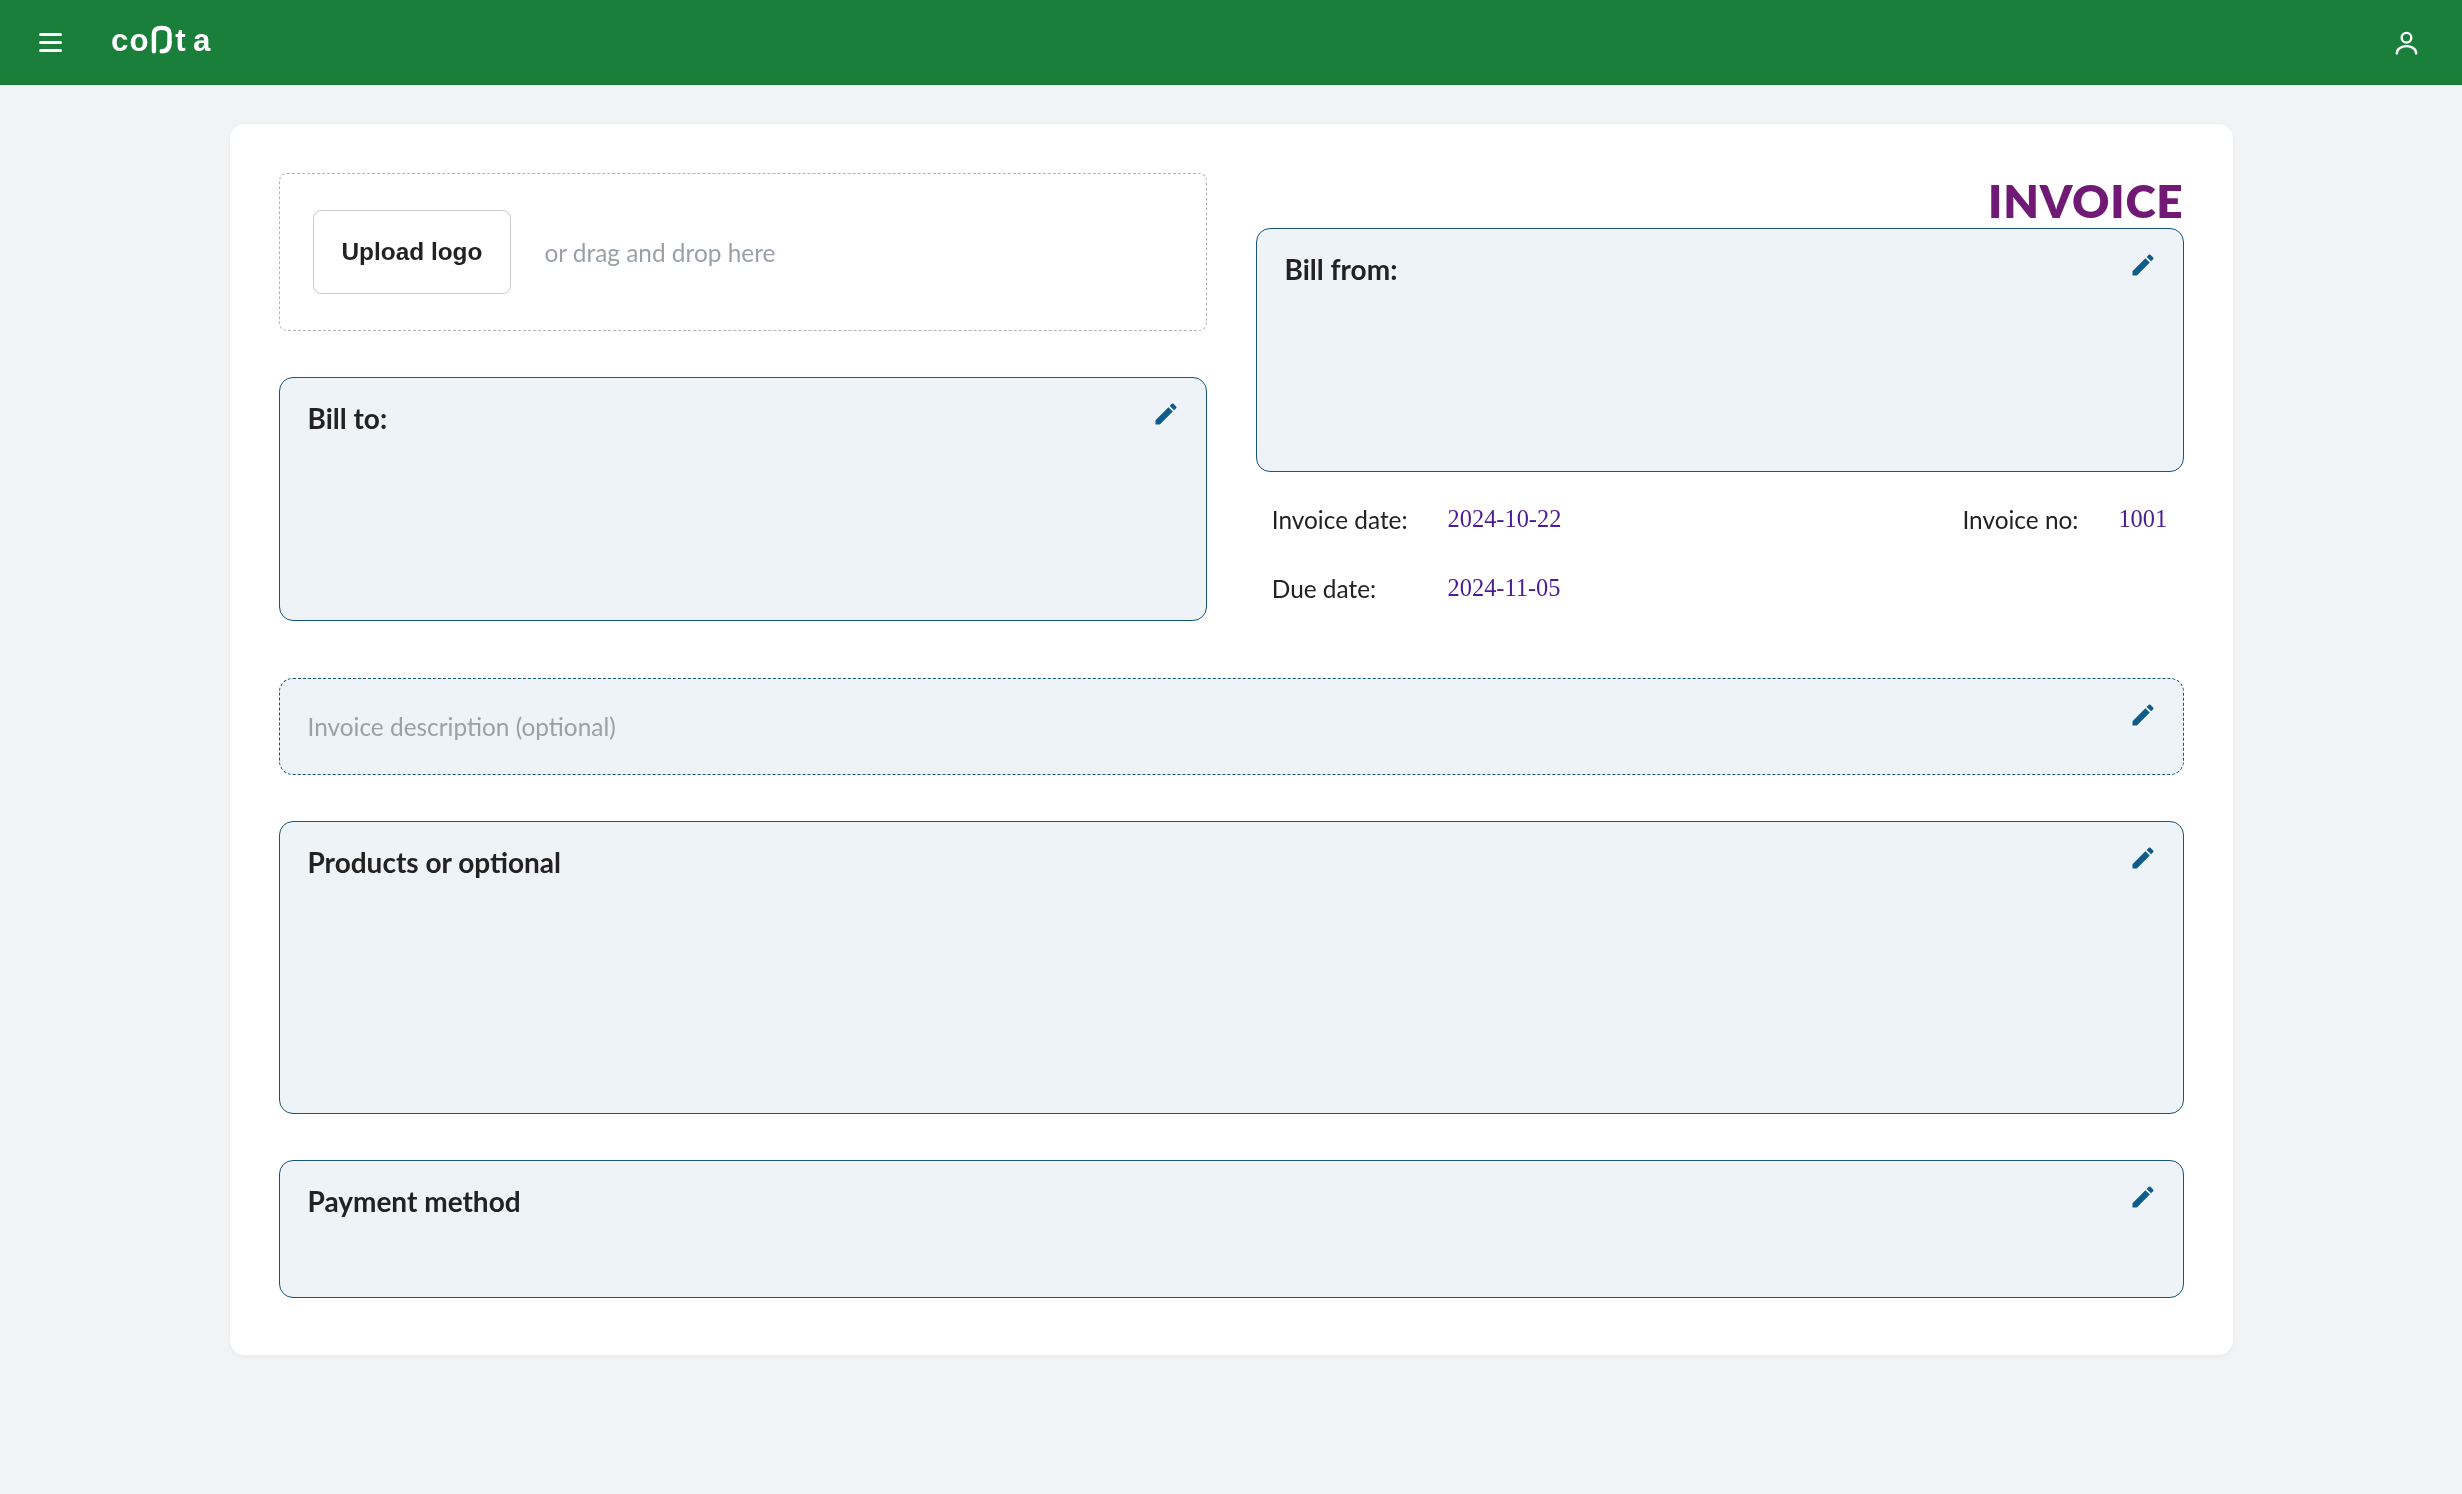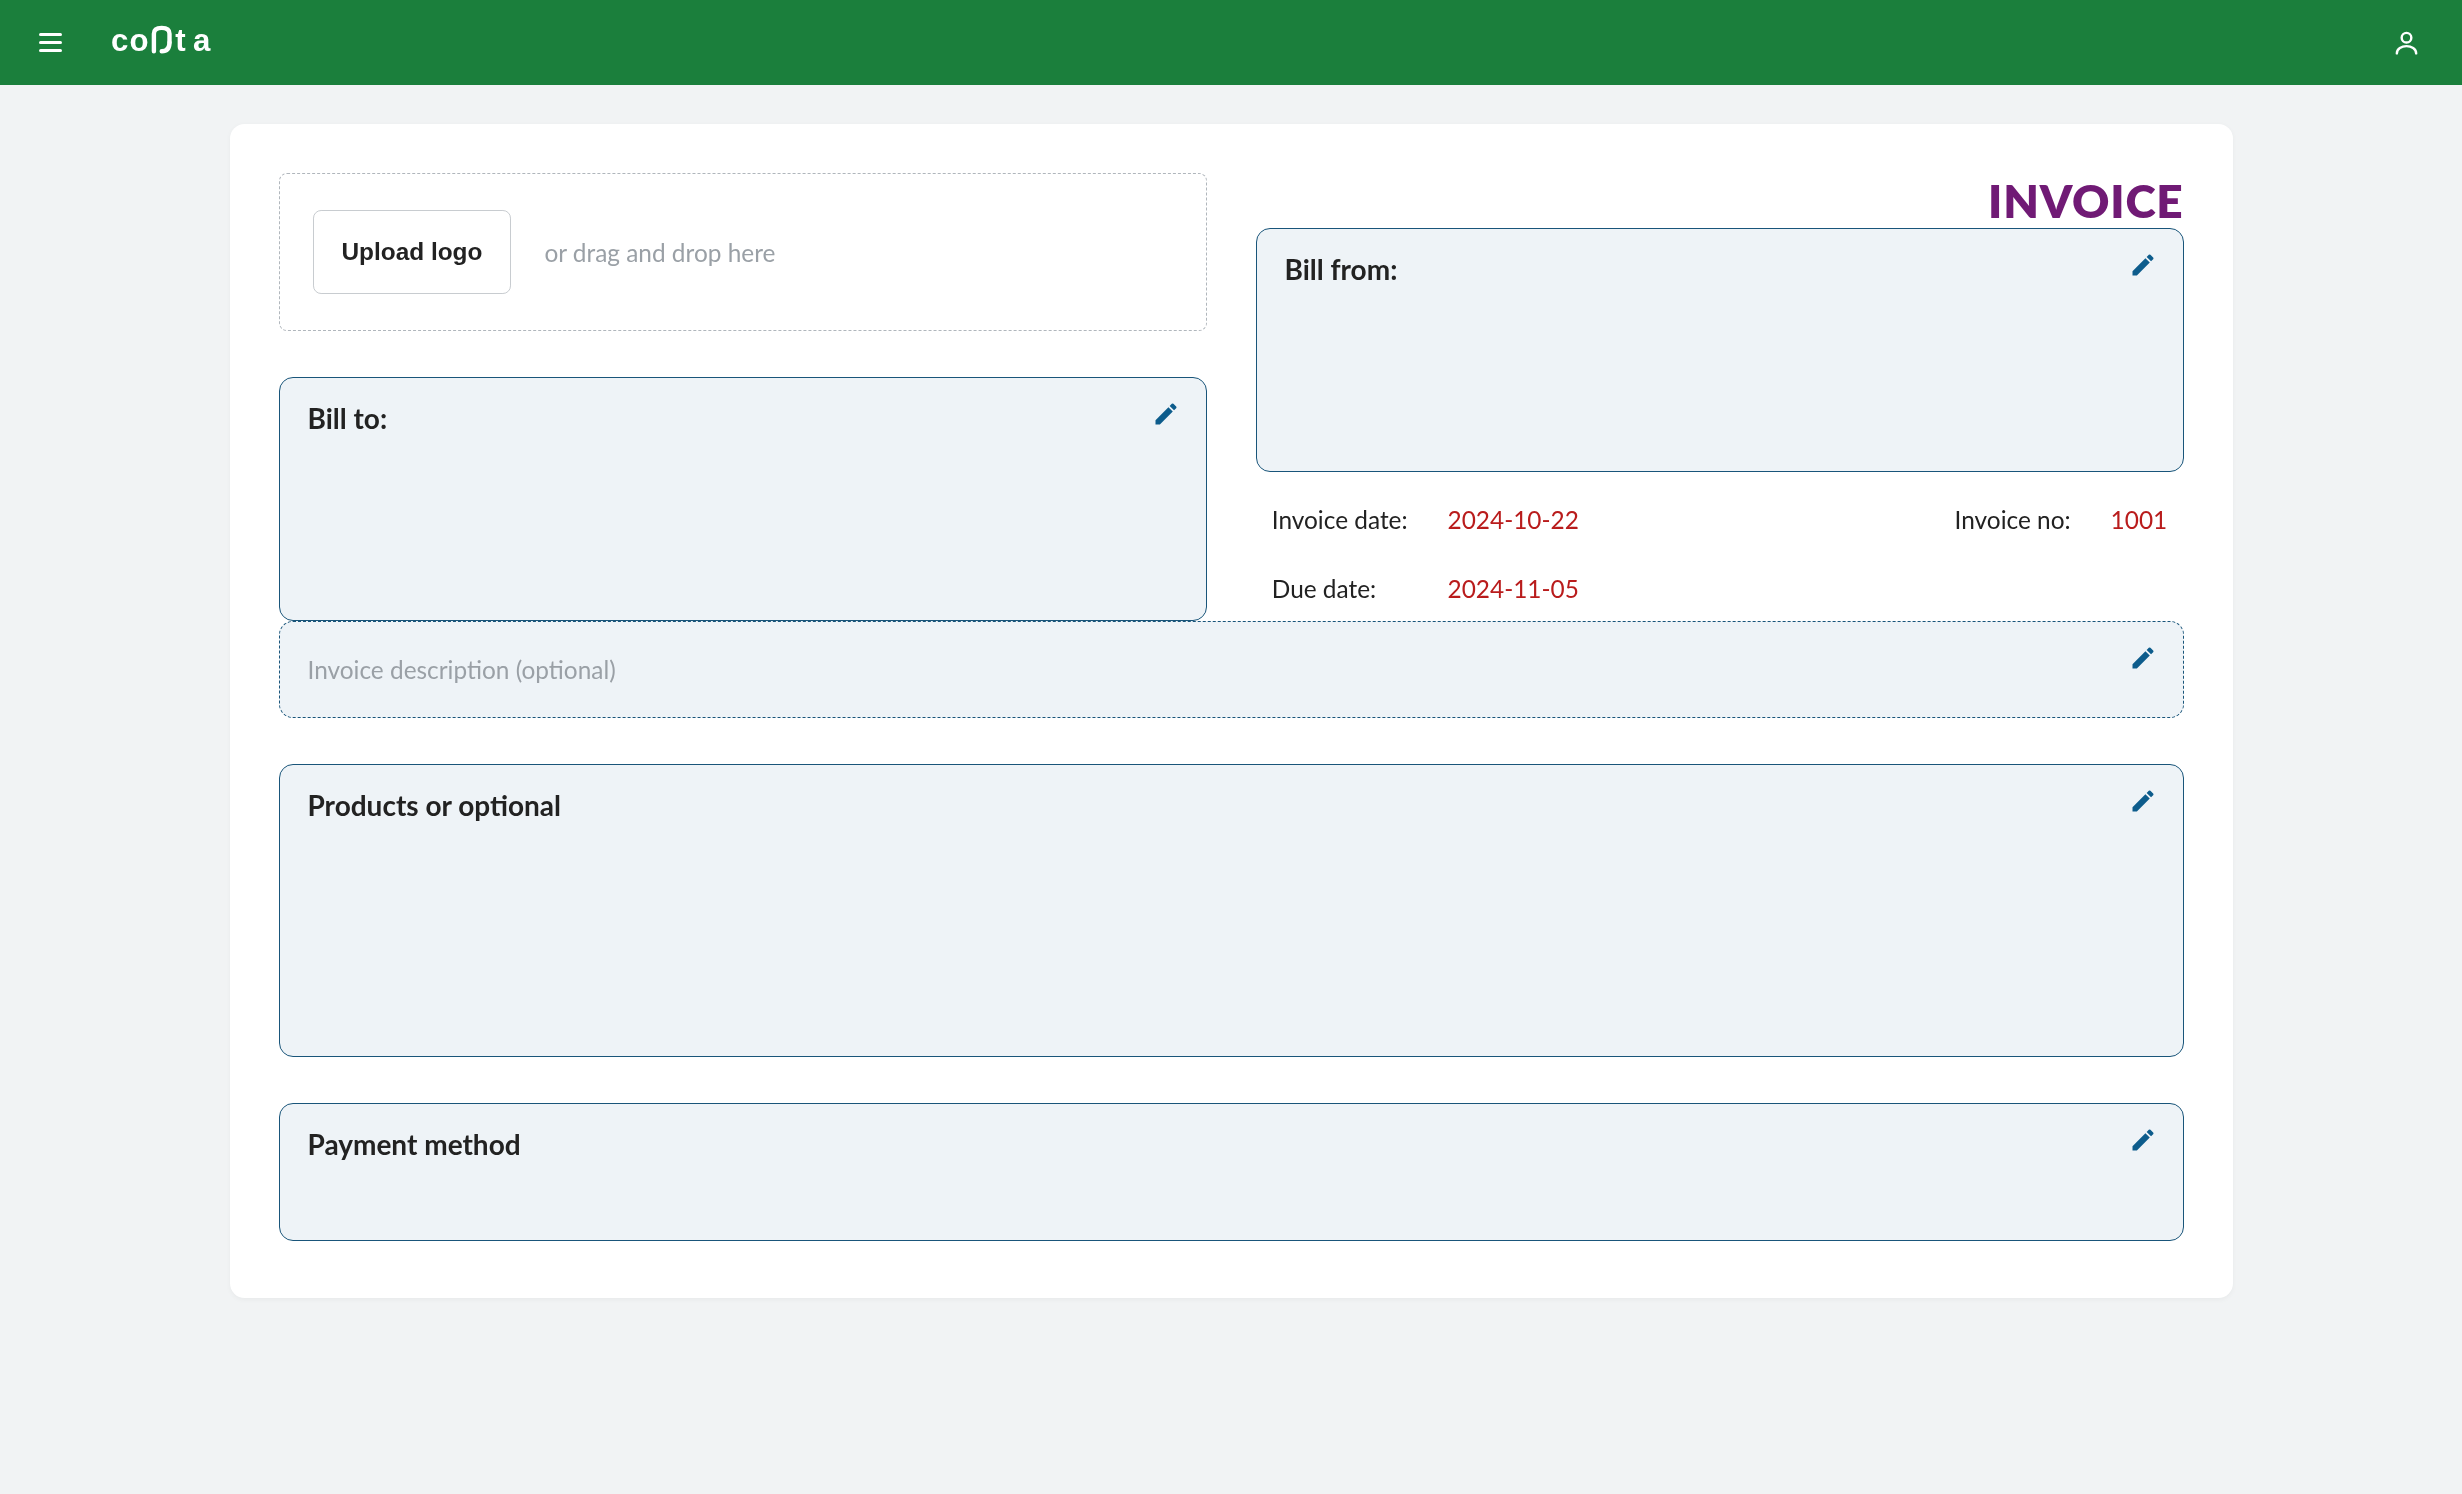--- a/index.html
+++ b/index.html
@@ -85,23 +85,23 @@
   .bill-from { min-height: 244px; }
 
   .invoice-heading {
     text-align:right; font-size:46px; font-weight:800; letter-spacing:0.8px;
     color:#701a75; 
   }
 
   .meta-row { display:flex; justify-content:space-between; margin-top:33px; padding: 0 16.3px; }
   .meta-block { display:grid; grid-template-columns:auto auto; column-gap:24.4px; row-gap:11.4px; font-size:24.4px;gap:40px; }
   .meta-block .label { color:#222; }
-  .meta-block .value { color:#b91c1c; }
-
-  .desc-panel { padding: 33px 28px; }
+  .meta-block .value { color:#4c1d95;font-family:Liberation Serif, serif; }
+
+  .desc-panel { margin-top:57px; padding: 33px 28px; }
   .products-panel { margin-top:46px; min-height:293px; }
   .payment-panel { margin-top:46px; min-height:138px; }
 
 </style>
 </head>
 <body>
 
 <div class="topbar">
   <div class="topbar-left">
     <div class="hamburger">

